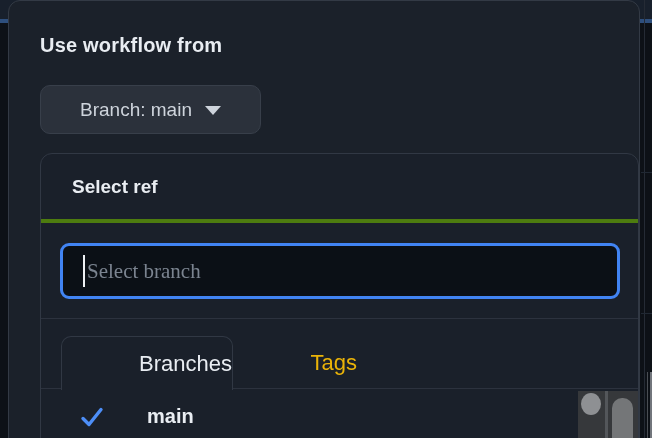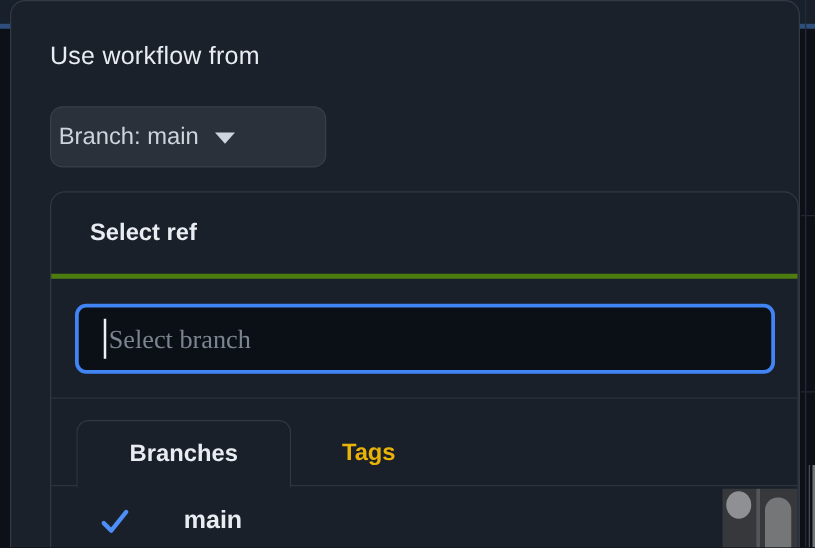--- a/index.html
+++ b/index.html
@@ -11,43 +11,43 @@
   .page-blueline{position:absolute;left:0;top:19px;width:652px;height:4px;background:#2e4f7d;}
   .page-vline{position:absolute;left:644px;top:0;width:1px;height:438px;background:#252b35;}
   .page-hline1{position:absolute;left:641px;top:172px;width:11px;height:1px;background:#202833;}
   .page-hline2{position:absolute;left:641px;top:313px;width:11px;height:1px;background:#202833;}
   .page-sbline{position:absolute;left:647px;top:372px;width:1px;height:66px;background:#4a4e54;}
   .page-sb{position:absolute;left:650px;top:372px;width:2px;height:66px;background:#72767c;}
 
   
   .popover{position:absolute;left:8px;top:0;width:632px;height:450px;background:#1b212a;
            border:1px solid #333a45;border-radius:12px;}
-  .heading{position:absolute;left:31px;top:33px;font-size:20px;font-weight:400;color:#e9edf2;letter-spacing:.2px;}
+  .heading{position:absolute;left:31px;top:33px;font-size:20px;font-weight:700;color:#e9edf2;letter-spacing:.2px;}
   .branch-btn{position:absolute;left:31px;top:84px;width:221px;height:49px;background:#2b313b;
               border:1px solid #383f4a;border-radius:10px;display:flex;align-items:center;
-              gap:13px;color:#ced4dc;font-size:19px;cursor:pointer;}
+              justify-content:center;gap:13px;color:#ced4dc;font-size:19px;cursor:pointer;}
   .tri-down{width:0;height:0;border-left:8px solid transparent;border-right:8px solid transparent;
             border-top:9px solid #ced4dc;margin-top:2px;}
 
   
   .panel{position:absolute;left:31px;top:152px;width:599px;height:300px;background:#1a202a;
          border:1px solid #313844;border-radius:12px 12px 0 0;}
   .panel-header{height:69px;border-bottom:4px solid #4d7c0f;display:flex;align-items:center;
                 padding-left:31px;font-size:19px;font-weight:700;color:#e9edf2;}
   .search-section{position:relative;height:96px;border-bottom:1px solid #2c323e;}
   .search-box{position:absolute;left:19px;top:20px;width:560px;height:56px;background:#0b1016;
               border:3px solid #4184f3;border-radius:9px;display:flex;align-items:center;}
   .caret-bar{width:2px;height:32px;background:#eef1f4;margin-left:20px;flex:none;}
   .search-input{flex:1;height:100%;background:transparent;border:none;outline:none;
                 font-size:21px;color:#e9edf2;padding:0 10px 0 2px;font-family:Liberation Serif, serif;}
   .search-input::placeholder{color:#7b8490;opacity:1;}
 
   .tabs-section{position:relative;height:70px;border-bottom:1px solid #2c323e;}
-  .tab{position:absolute;display:flex;align-items:center;justify-content:center;
-       font-size:19px;font-weight:700;cursor:pointer;}
+  .tab{position:absolute;display:flex;align-items:center;justify-content:flex-end;
+       font-size:22px;font-weight:400;cursor:pointer;}
   .tab-branches{left:20px;top:17px;width:172px;height:54px;background:#1a202a;
                 border:1px solid #313844;border-bottom:none;border-radius:10px 10px 0 0;
                 color:#e9edf2;z-index:2;}
   .tab-tags{left:192px;top:17px;width:124px;height:53px;color:#eab308;}
 
   .ref-list{position:relative;}
   .list-item{display:flex;align-items:center;height:55px;padding-left:38px;cursor:pointer;}
   .check-icon{width:26px;height:26px;flex:none;margin-right:26px;}
   .item-label{font-size:20px;font-weight:700;color:#e9edf2;margin-left:16px;}
 

